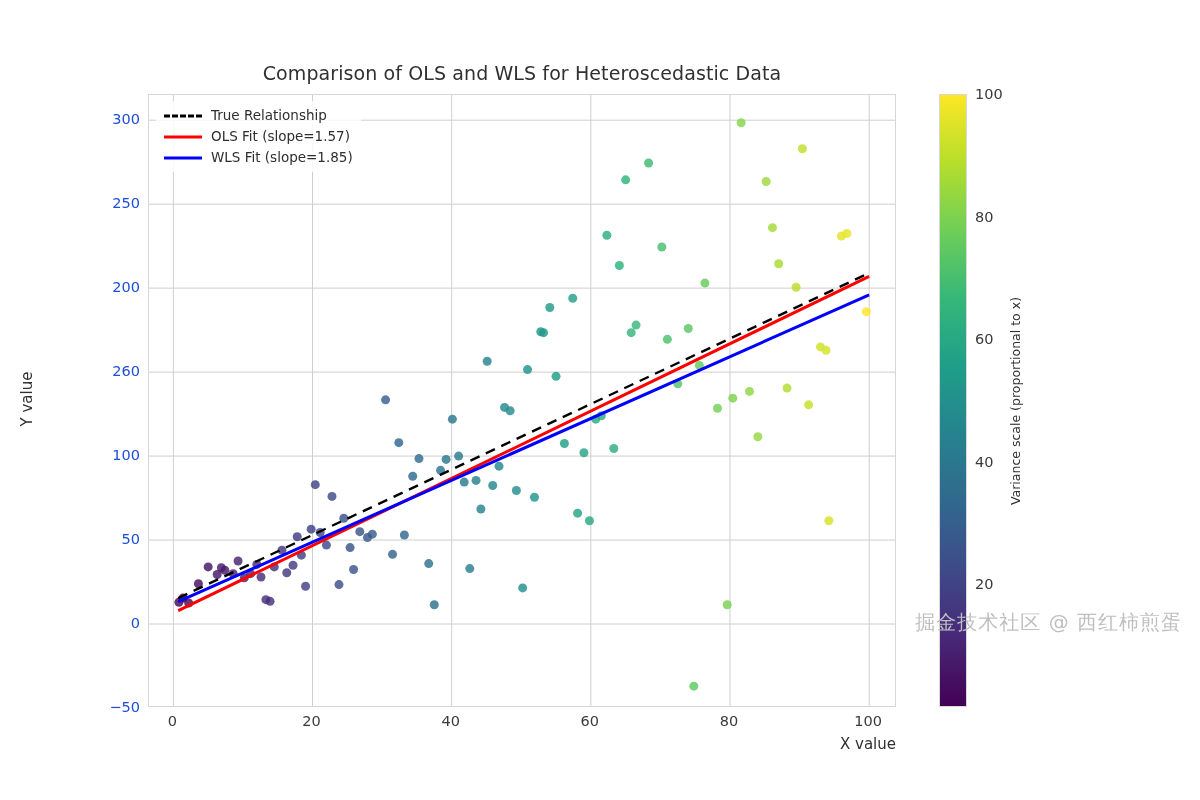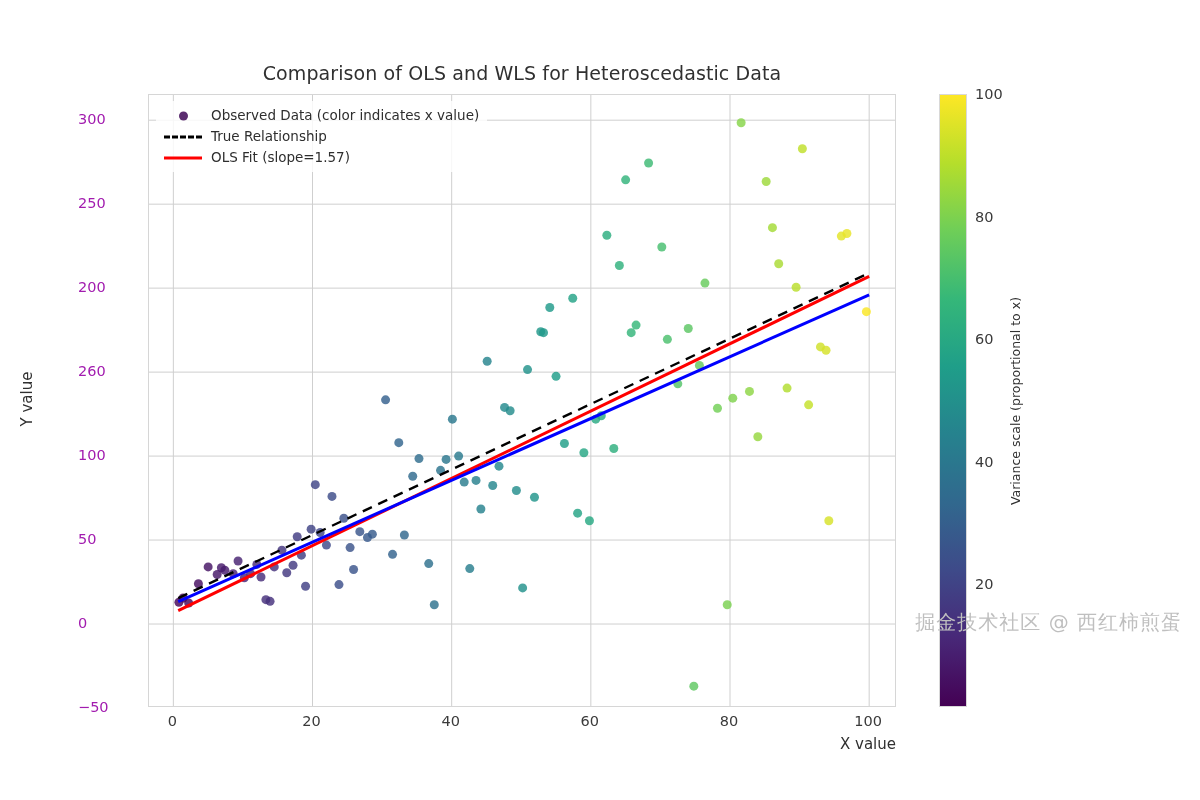--- a/index.html
+++ b/index.html
@@ -53,22 +53,23 @@
     position: absolute;
     left: 0; top: 0;
     width: 748px;
     height: 613px;
     display: block;
   }
   .ytick-wrap {
     position: absolute;
     left: 78px;
     width: 62px;
+    text-align: right;
     font-size: 14.5px;
-    color: #a21caf;
+    color: #1d4ed8;
     white-space: nowrap;
     transform: translateY(-50%);
   }
   .xtick-wrap {
     position: absolute;
     top: 713px;
     width: 60px;
     margin-left: -30px;
     text-align: center;
     font-size: 14.5px;
@@ -360,35 +361,35 @@
       <div class="xtick-wrap" style="left: 729.005px;">80</div>
       <div class="xtick-wrap" style="left: 868.167px;">100</div>
     </div>
 
   <div id="xlabel">X value</div>
   <div id="ylabel">Y value</div>
 
   <div id="legend">
       <div class="legend-row">
         <span class="legend-glyph">
-          <span class="legend-dot" style="background: rgb(91, 44, 111);"></span>
-        </span>
-        <span class="legend-label">Observed Data (color indicates x value)</span>
-      </div>
-      <div class="legend-row">
-        <span class="legend-glyph">
           <span class="legend-line dashed" style="border-top-color: rgb(0, 0, 0);"></span>
         </span>
         <span class="legend-label">True Relationship</span>
       </div>
       <div class="legend-row">
         <span class="legend-glyph">
           <span class="legend-line" style="background: rgb(255, 0, 0);"></span>
         </span>
         <span class="legend-label">OLS Fit (slope=1.57)</span>
+      </div>
+      <div class="legend-row">
+        <span class="legend-glyph">
+          <span class="legend-line" style="background: rgb(0, 0, 255);"></span>
+        </span>
+        <span class="legend-label">WLS Fit (slope=1.85)</span>
       </div>
     </div>
 
   <div id="colorbar-wrap">
     <div id="colorbar"></div>
   </div>
   <div id="cbticks">
       <div class="cbtick" style="top: 584.4px; left: 939px; margin-left: 36px;">20</div>
       <div class="cbtick" style="top: 461.8px; left: 939px; margin-left: 36px;">40</div>
       <div class="cbtick" style="top: 339.2px; left: 939px; margin-left: 36px;">60</div>

